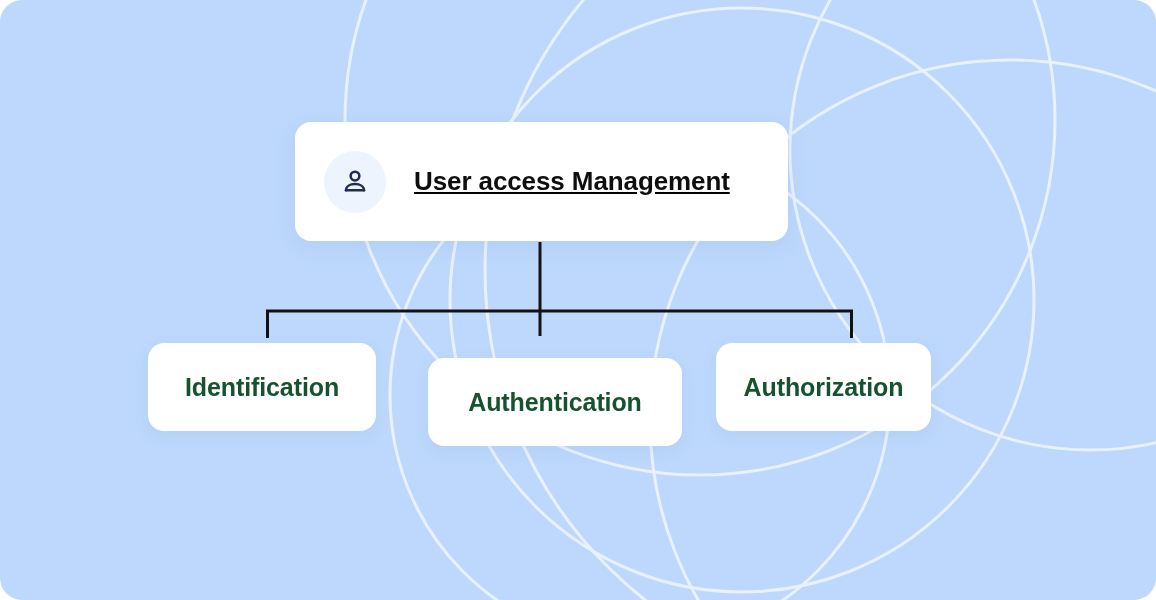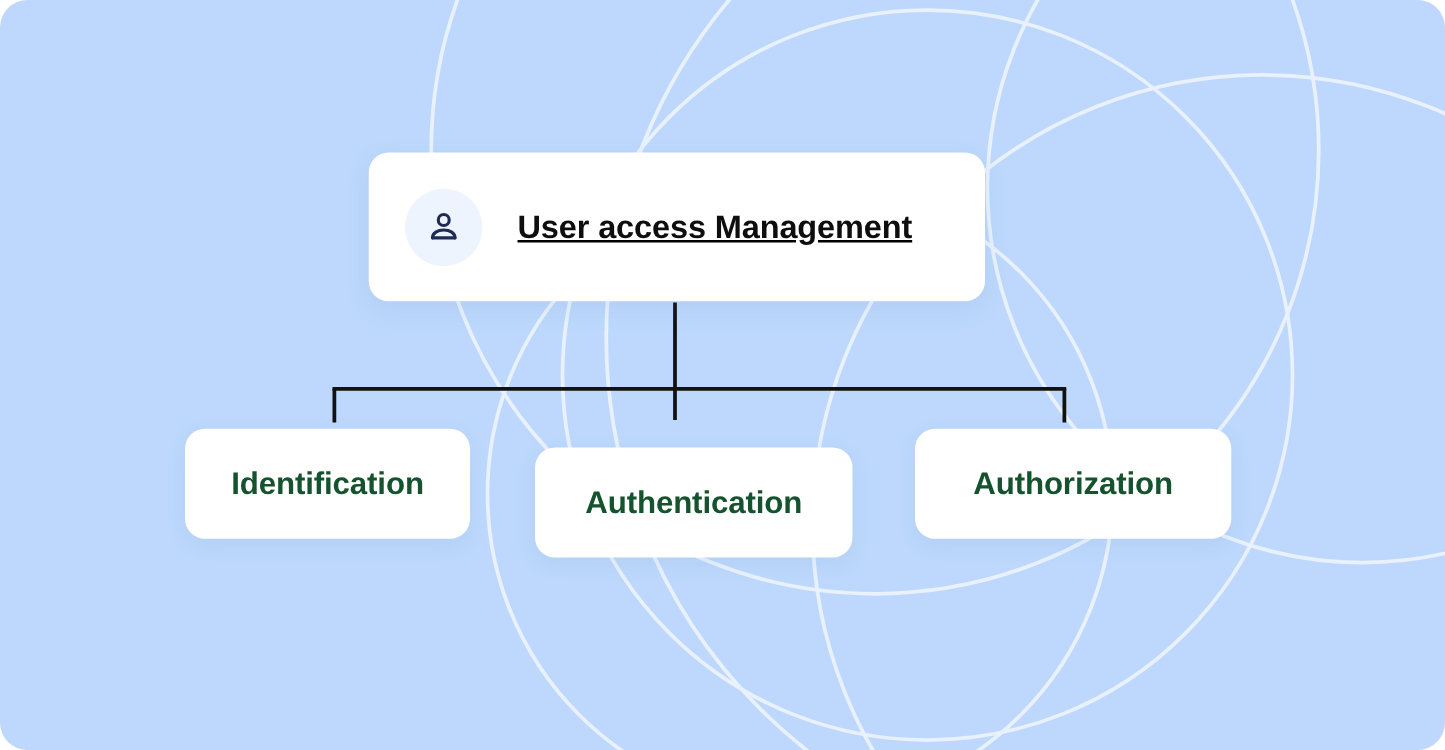--- a/index.html
+++ b/index.html
@@ -79,21 +79,21 @@
   .leaf-label {
     font-size: 25px;
     font-weight: bold;
     color: #14532d;
     white-space: nowrap;
     letter-spacing: -0.1px;
   }
 
   #leaf-card-0 { left: 148px; top: 343px; width: 228px; }
   #leaf-card-1 { left: 428px; top: 358px; width: 254px; }
-  #leaf-card-2 { left: 732px; top: 343px; width: 253px; }
+  #leaf-card-2 { left: 716px; top: 343px; width: 215px; }
 
   
   #connectors {
     position: absolute;
     left: 0;
     top: 0;
     width: 1156px;
     height: 600px;
     pointer-events: none;
   }

